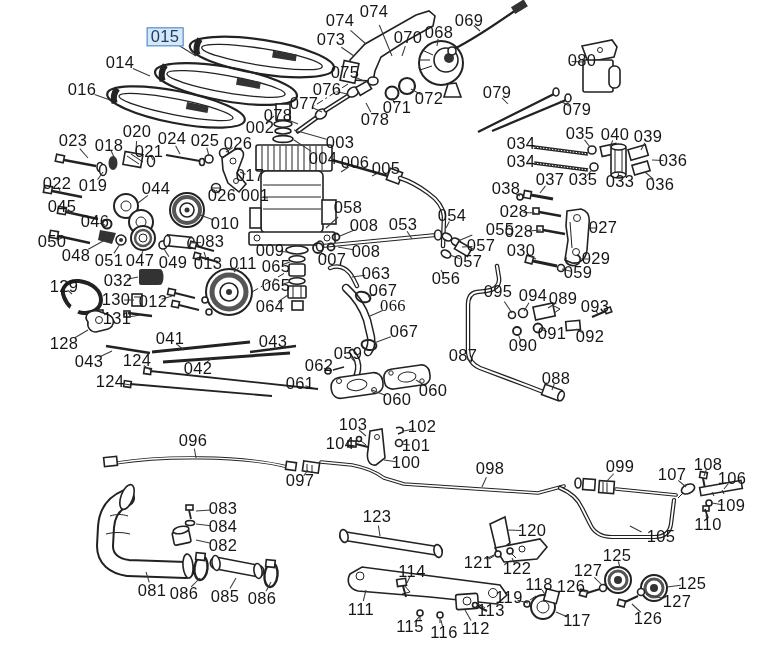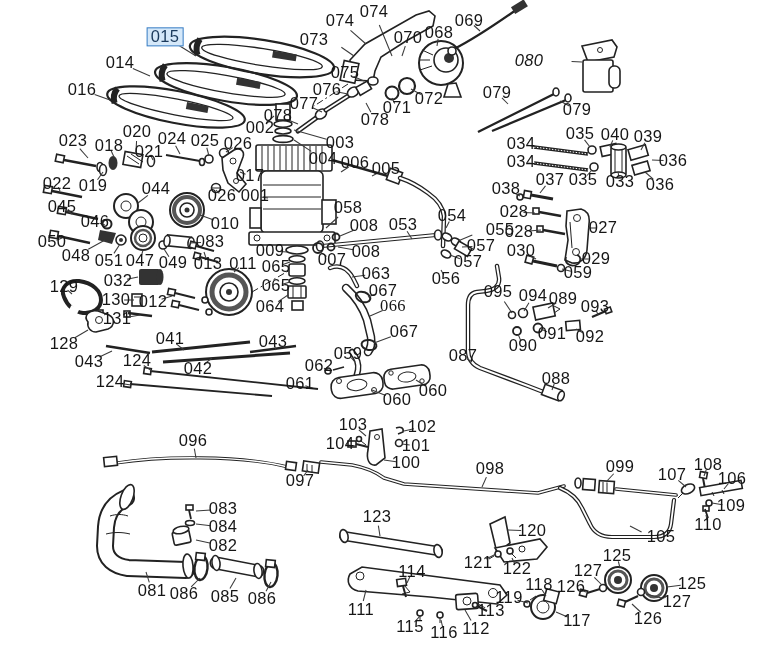--- a/index.html
+++ b/index.html
@@ -573,33 +573,33 @@
         <line x1="663.444117468069" y1="598.5017077336952" x2="646" y2="594" stroke="#3a3a3a" stroke-width="1.05"></line>
         <line x1="640.8" y1="612.25" x2="632" y2="604" stroke="#3a3a3a" stroke-width="1.05"></line>
       </g>
 </svg>
 <div class="labels">
       <div class="lbl hl" style="left: 165px; top: 37px;">015</div>
       <div class="lbl" style="left: 120px; top: 63px;">014</div>
       <div class="lbl" style="left: 82px; top: 90px;">016</div>
       <div class="lbl" style="left: 340px; top: 21px;">074</div>
       <div class="lbl" style="left: 374px; top: 12px;">074</div>
-      <div class="lbl" style="left: 314px; top: 40px;">073</div>
+      <div class="lbl" style="left: 331px; top: 40px;">073</div>
       <div class="lbl" style="left: 408px; top: 38px;">070</div>
       <div class="lbl" style="left: 439px; top: 33px;">068</div>
       <div class="lbl" style="left: 469px; top: 21px;">069</div>
       <div class="lbl" style="left: 345px; top: 73px;">075</div>
       <div class="lbl" style="left: 327px; top: 90px;">076</div>
       <div class="lbl" style="left: 304px; top: 104px;">077</div>
       <div class="lbl" style="left: 278px; top: 116px;">078</div>
       <div class="lbl" style="left: 375px; top: 120px;">078</div>
       <div class="lbl" style="left: 397px; top: 108px;">071</div>
       <div class="lbl" style="left: 429px; top: 99px;">072</div>
       <div class="lbl" style="left: 497px; top: 93px;">079</div>
-      <div class="lbl" style="left: 529px; top: 61px; font-style: italic;">080</div>
+      <div class="lbl" style="left: 582px; top: 61px;">080</div>
       <div class="lbl" style="left: 577px; top: 110px;">079</div>
       <div class="lbl" style="left: 521px; top: 144px;">034</div>
       <div class="lbl" style="left: 521px; top: 162px;">034</div>
       <div class="lbl" style="left: 580px; top: 134px;">035</div>
       <div class="lbl" style="left: 615px; top: 135px;">040</div>
       <div class="lbl" style="left: 648px; top: 137px;">039</div>
       <div class="lbl" style="left: 673px; top: 161px;">036</div>
       <div class="lbl" style="left: 550px; top: 180px;">037</div>
       <div class="lbl" style="left: 583px; top: 180px;">035</div>
       <div class="lbl" style="left: 620px; top: 182px;">033</div>

